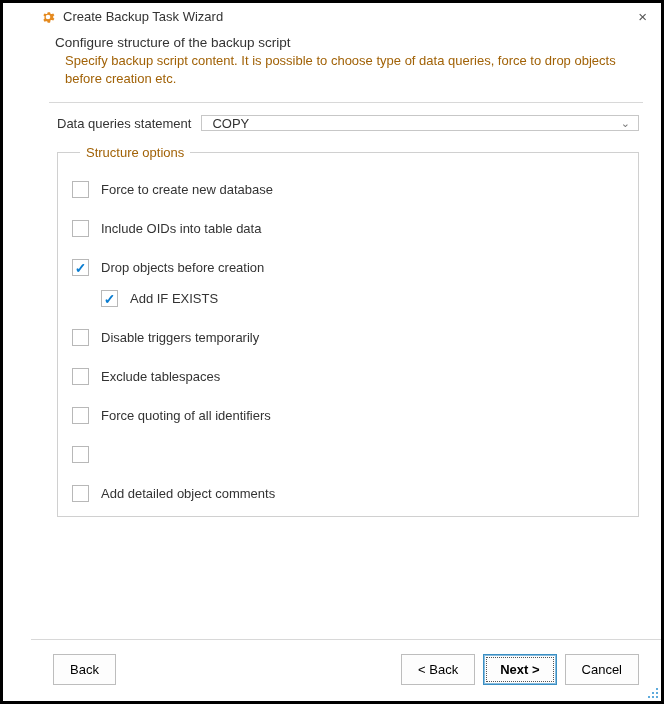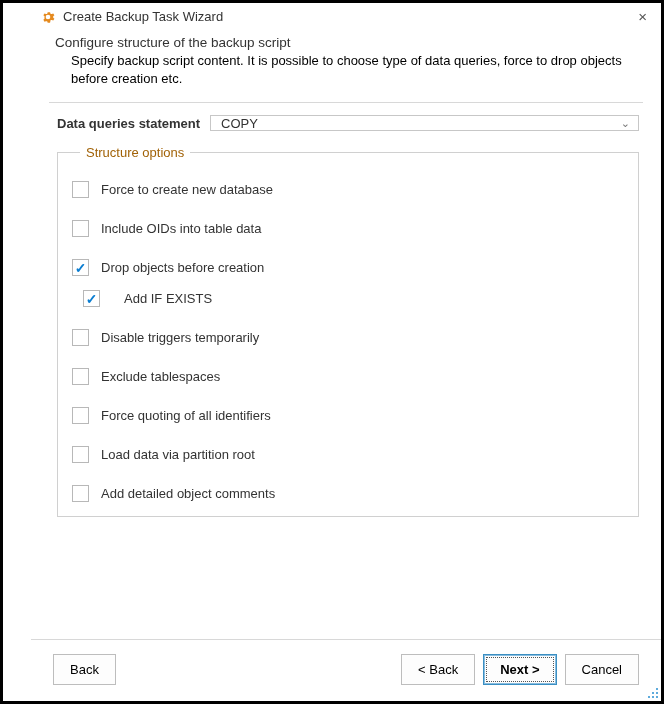--- a/index.html
+++ b/index.html
@@ -46,41 +46,40 @@
   .header {
     padding: 6px 24px 14px 24px;
   }
   .header .heading {
     font-weight: normal;
     font-size: 13.5px;
     margin-bottom: 2px;
   }
   .header .subheading {
     font-size: 13px;
-    color: #000000;
-    margin-left: 16px;
+    color: #a16207;
+    margin-left: 10px;
     line-height: 1.4;
   }
   .divider {
     border-top: 1px solid #d8d8d8;
     margin: 0 18px;
   }
   .body {
     padding: 12px 22px 8px 26px;
     flex: 1;
   }
   .row {
     display: flex;
     align-items: center;
     margin-bottom: 14px;
   }
   .row label.field-label {
     font-size: 13px;
     margin-right: 10px;
-    font-weight: bold;
   }
   .select {
     flex: 1;
     height: 16px;
     border: 1px solid #c7c7c7;
     background: #fff;
     padding: 0 28px 0 10px;
     font-size: 13px;
     display: flex;
     align-items: center;
@@ -125,24 +124,23 @@
     content: "✓";
     color: #0a7dd1;
     font-size: 14px;
     font-weight: bold;
     line-height: 1;
   }
   .checkrow .lbl {
     font-size: 13px;
   }
   .subrow {
-    margin-left: 11px;
+    margin-left: 29px;
     margin-top: -8px;
     margin-bottom: 22px;
-    gap: 12px;
   }
   .footer {
     border-top: 1px solid #d8d8d8;
     padding: 14px 22px 16px 22px;
     display: flex;
     align-items: center;
   }
   .footer .spacer { flex: 1; }
   .btn {
     border: 1px solid #bdbdbd;
@@ -236,21 +234,20 @@
         <span class="lbl">Exclude tablespaces</span>
       </div>
 
       <div class="checkrow">
         <span class="checkbox"></span>
         <span class="lbl">Force quoting of all identifiers</span>
       </div>
 
       <div class="checkrow">
         <span class="checkbox"></span>
-        <span class="lbl">Load data via partition root</span>
       </div>
 
       <div class="checkrow">
         <span class="checkbox"></span>
         <span class="lbl">Add detailed object comments</span>
       </div>
 
     </fieldset>
 
   </div>

